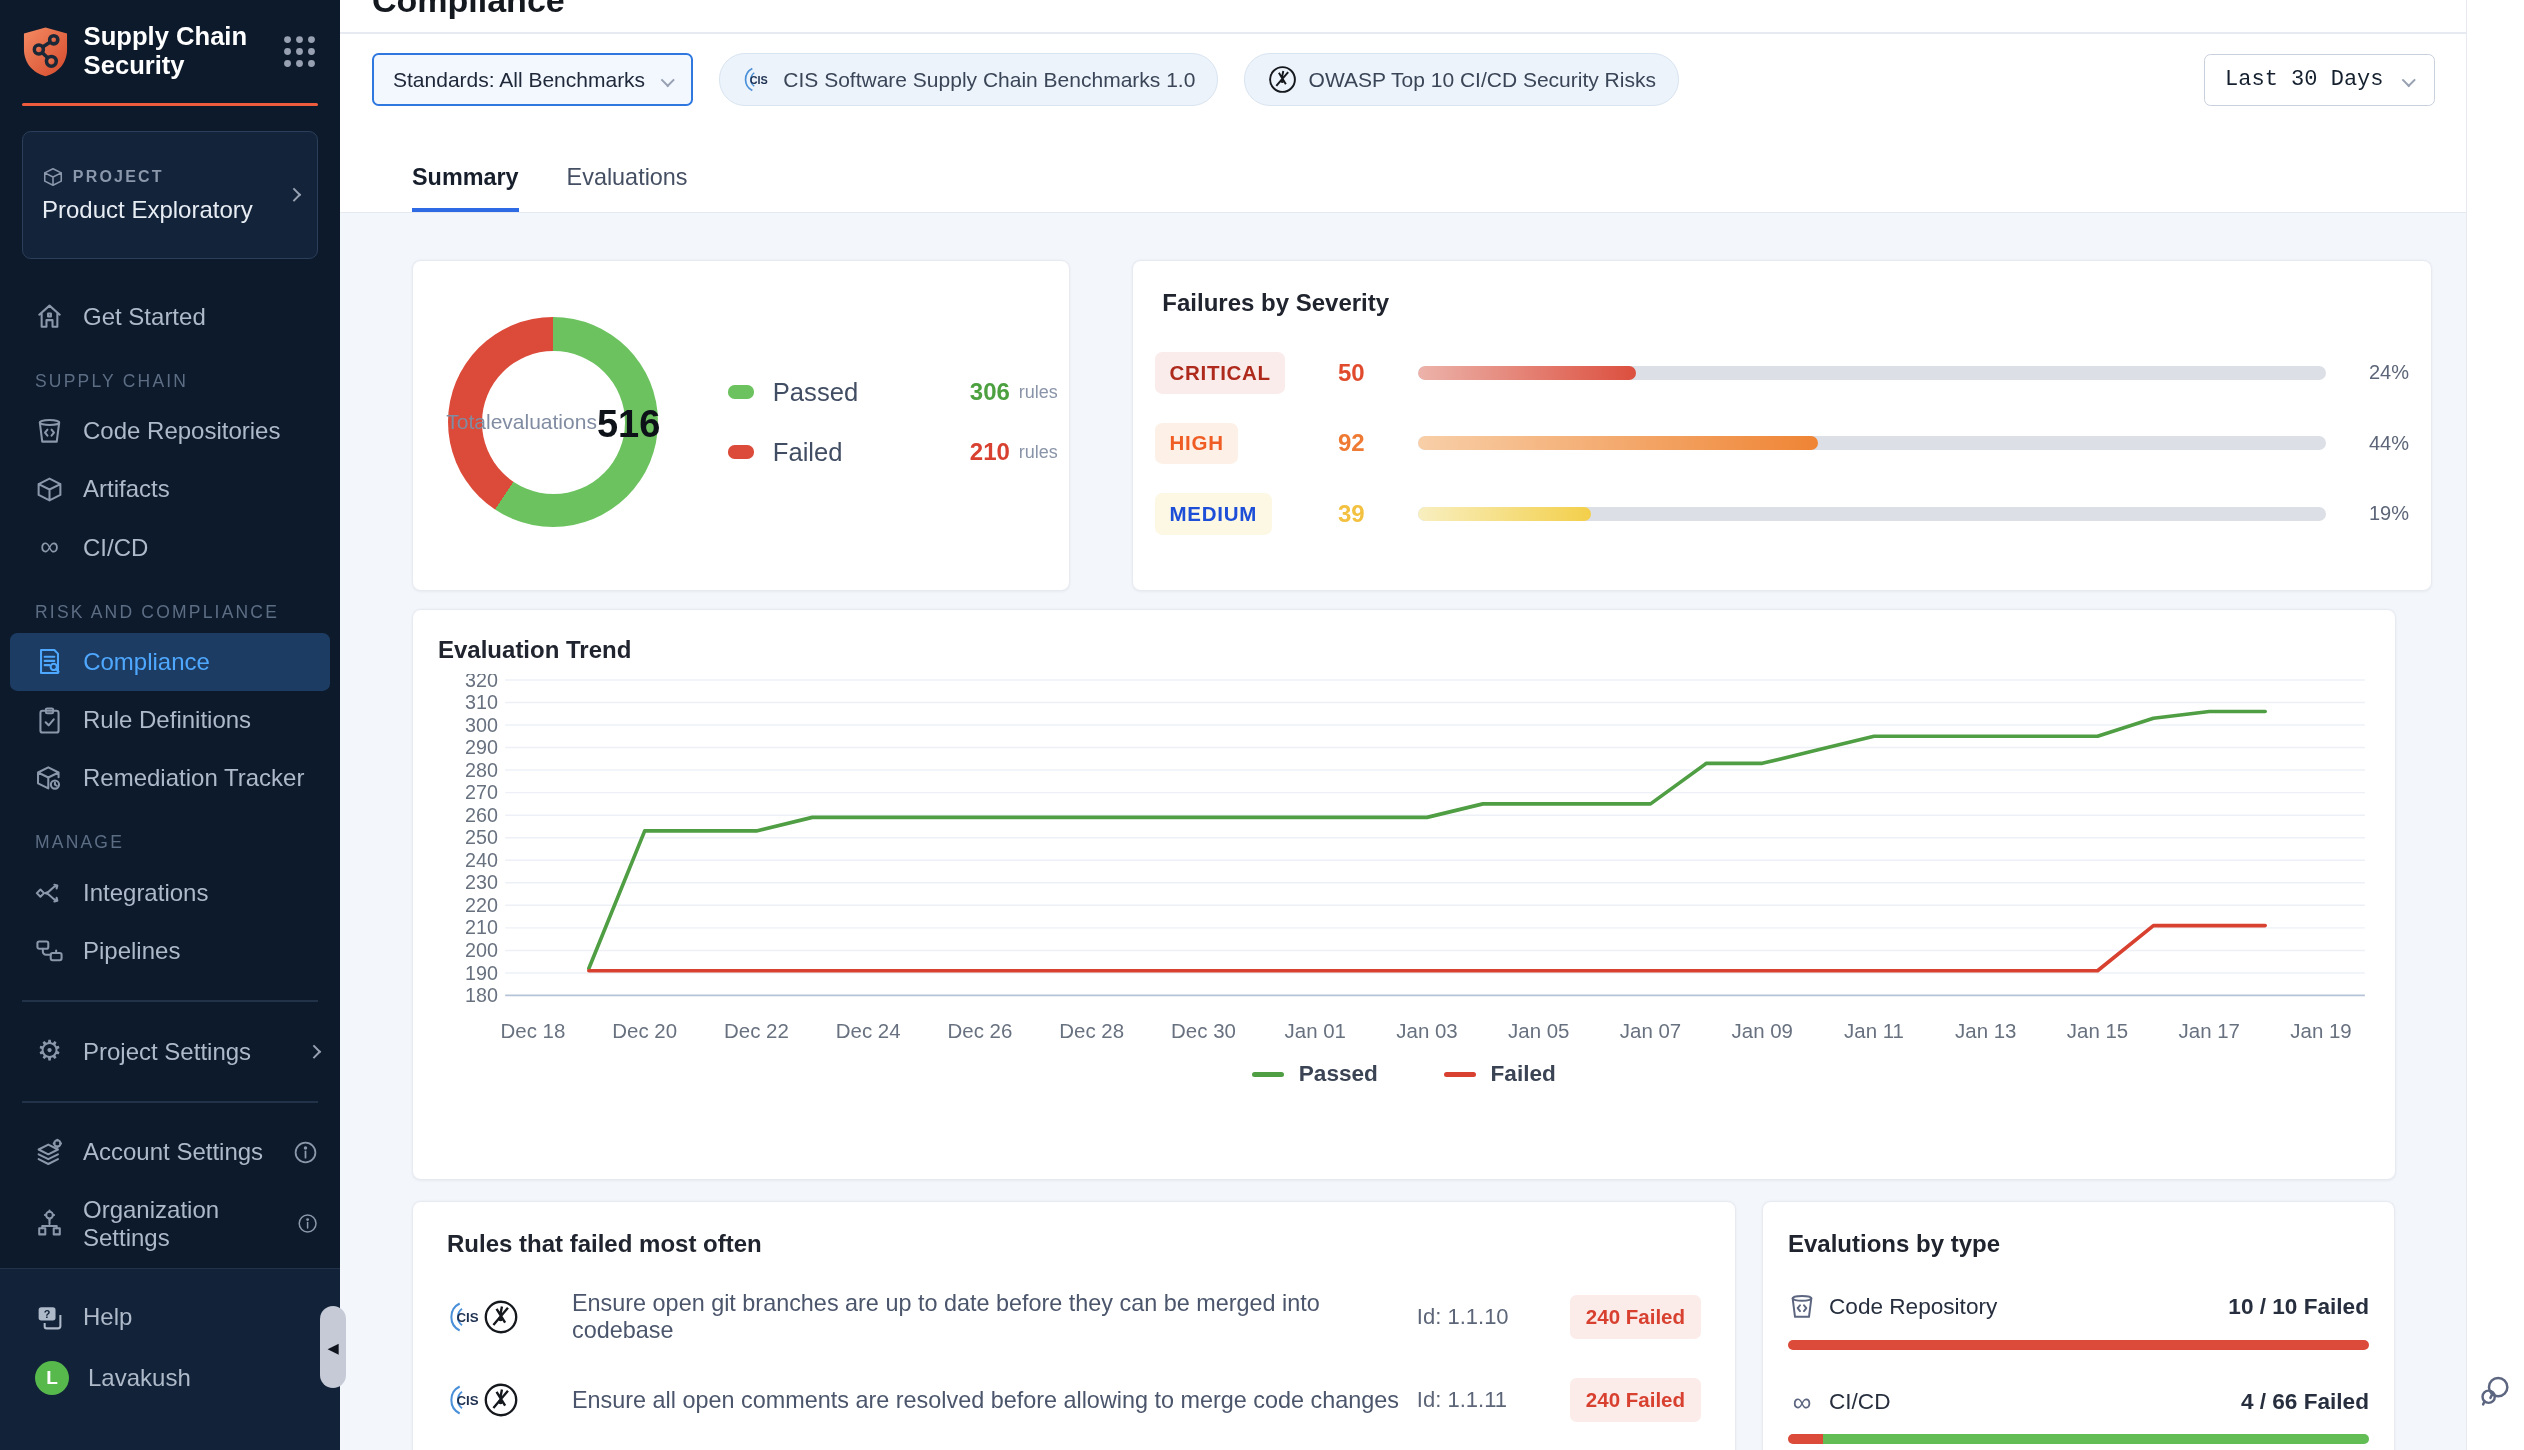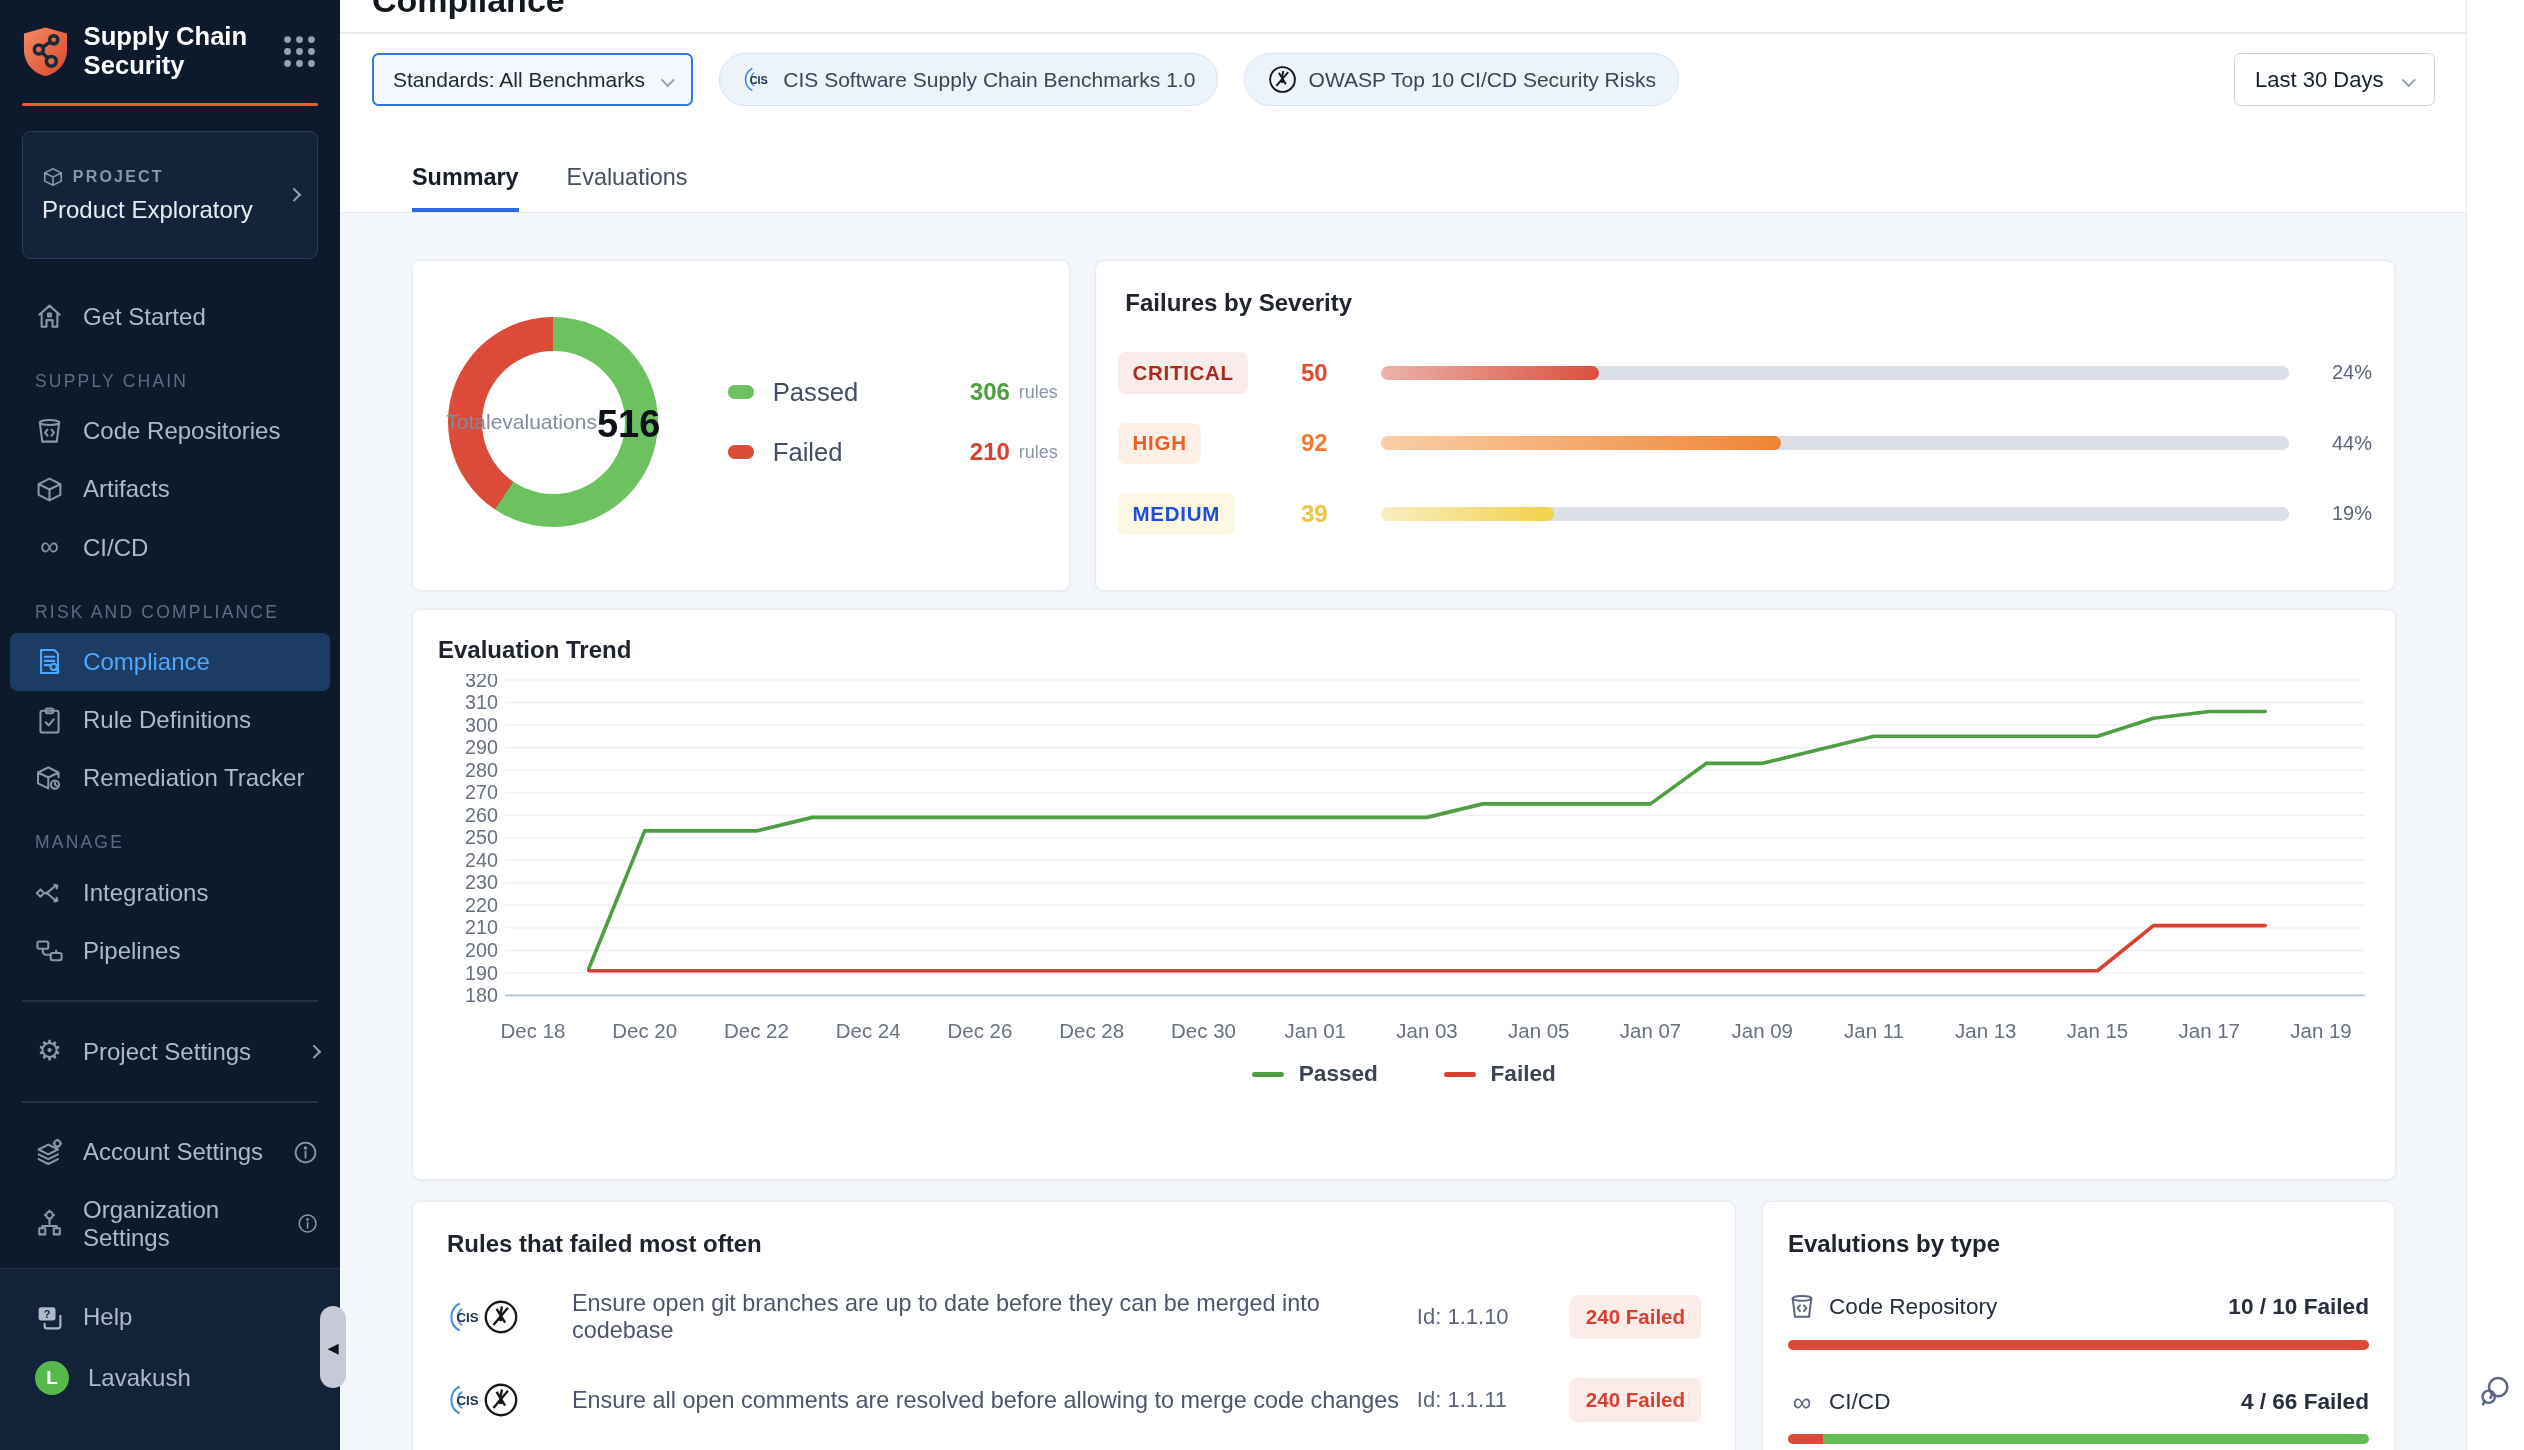--- a/index.html
+++ b/index.html
@@ -49,21 +49,21 @@
   .page-title { position:absolute; top:-19px; left:32px; font-size:34px; font-weight:bold; color:#14181f; }
   .topbar-divider { position:absolute; top:32px; left:0; width:100%; height:1.5px; background:#e7eaf0; }
   .filter-row { position:absolute; top:53px; left:32px; right:32px; display:flex; align-items:center; }
   .standards-btn { display:flex; align-items:center; gap:17.5px; border:2.2px solid #2f78e0;
     background:#f3f8ff; border-radius:6.6px; padding:12.4px 19px; font-size:21px; color:#20293a; cursor:pointer; }
   .pill { display:flex; align-items:center; gap:10.2px; background:#ecf3fb; border:1.5px solid #d9e4f1;
     border-radius:26px; padding:10.2px 22px; font-size:21px; color:#3a4557; margin-left:26px; cursor:pointer; }
   .pill .badge-ic { width:31px; height:31px; }
   .daterange-btn { margin-left:auto; display:flex; align-items:center; gap:20.5px;
     border:1.5px solid #c9d0dd; background:#fff; border-radius:6.6px; padding:12.4px 20.5px;
-    font-size:22px; color:#15202f; cursor:pointer; }
+    font-size:22px; color:#15202f; cursor:pointer;font-family:Liberation Mono, monospace; }
   .tabs { position:absolute; left:72px; bottom:0; display:flex; gap:48px; }
   .tab { font-size:23.4px; color:#454f63; padding-bottom:17.5px; cursor:pointer; }
   .tab.active { color:#171e2b; font-weight:bold; border-bottom:4.4px solid #2e6ae3; }
 
   .content { position:absolute; top:213px; left:0; width:100%; height:1238px; }
   .card { position:absolute; background:#fff; border:1.5px solid #e7eaf1; border-radius:8.8px;
     box-shadow:0 0.7px 2.9px rgba(20,30,60,0.05); }
   .card-title { font-size:24px; font-weight:bold; color:#20242e; }
 
   
@@ -77,21 +77,21 @@
   .bd-legend { margin-left:70px; display:flex; flex-direction:column; gap:31px; }
   .bd-row { display:flex; align-items:center; }
   .swatch { width:26px; height:14.6px; border-radius:6.6px; margin-right:19px; }
   .swatch.green { background:#6cc25f; } .swatch.red { background:#dc4a39; }
   .bd-label { font-size:25.6px; color:#414d63; width:153px; }
   .bd-value { font-size:24px; font-weight:bold; margin-left:44px; }
   .bd-value.green { color:#4ca03f; } .bd-value.red { color:#d8402f; }
   .bd-unit { font-size:18px; color:#8a94a8; margin-left:8.8px; }
 
   
-  #card-severity { left:755px; top:47px; width:1300px; height:331px; padding:28px 22px; }
+  #card-severity { left:792px; top:47px; width:1300px; height:331px; padding:28px 22px; }
   .sev-rows { margin-top:35px; display:flex; flex-direction:column; gap:29px; }
   .sev-row { display:flex; align-items:center; }
   .sev-badge { display:inline-block; font-size:20.5px; font-weight:bold; border-radius:7.3px;
     padding:8.8px 14.6px; letter-spacing:0.7px; }
   .sev-badge-cell { width:183px; }
   .b-critical { background:#faeceb; color:#ae2a1c; }
   .b-high     { background:#fdf1e7; color:#ef5d25; }
   .b-medium   { background:#fdf8e4; color:#1d4ed8; }
   .b-low      { background:#dfe1ea; color:#6e7391; }
   .sev-count { width:80px; font-size:24px; font-weight:bold; }

